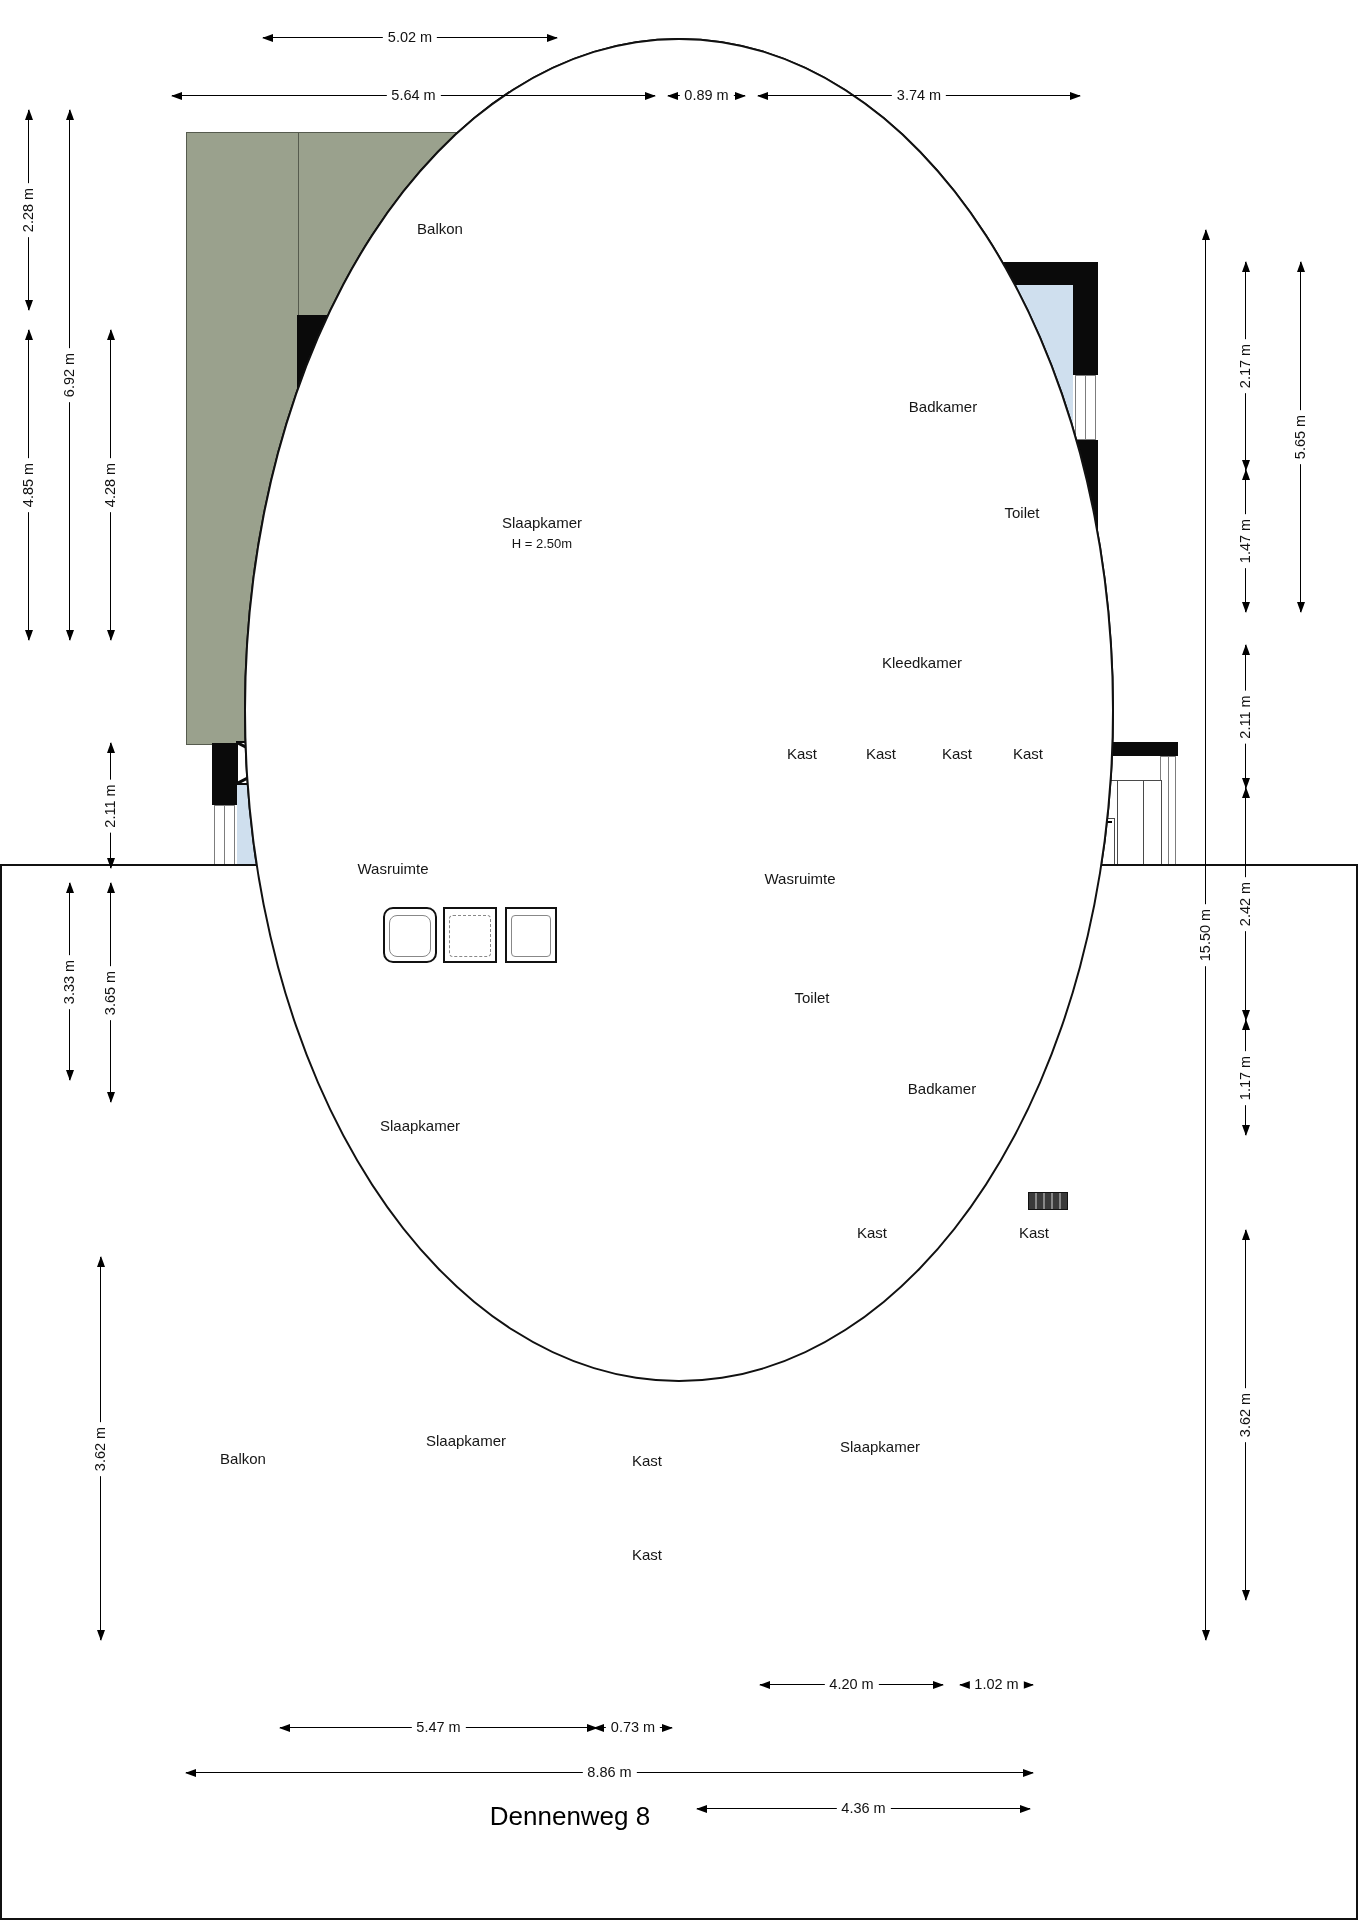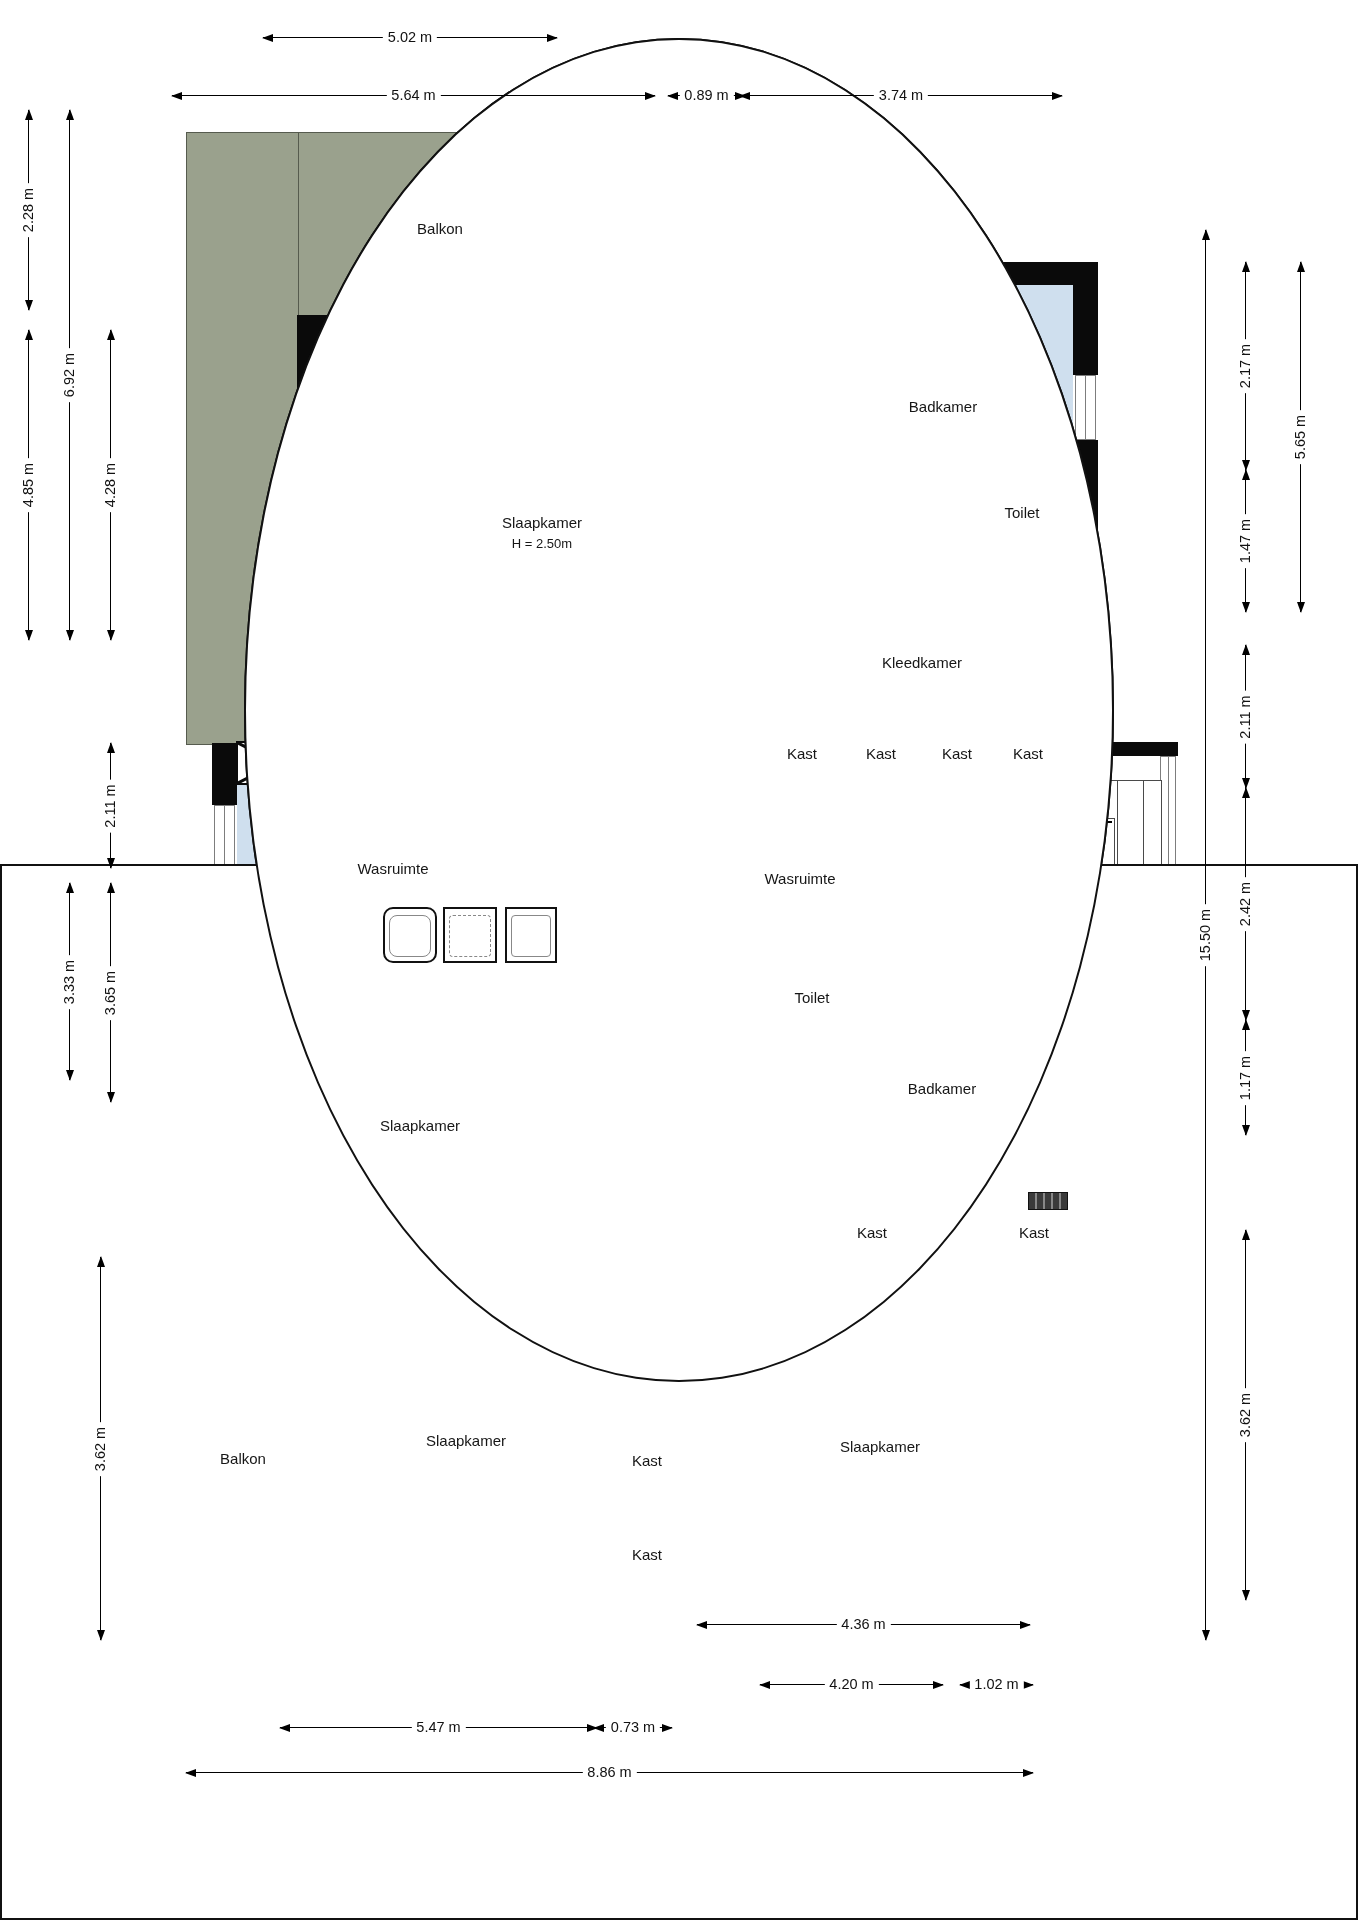--- a/index.html
+++ b/index.html
@@ -337,21 +337,21 @@
   <div class="dimh" style="left:172px;top:95px;width:483px">
       <span class="a1"></span>
       <span class="a2"></span>
       <span class="t">5.64 m</span>
     </div>
   <div class="dimh" style="left:668px;top:95px;width:77px">
       <span class="a1"></span>
       <span class="a2"></span>
       <span class="t">0.89 m</span>
     </div>
-  <div class="dimh" style="left:740px;top:95px;width:322px">
+  <div class="dimh" style="left:758px;top:95px;width:322px">
       <span class="a1"></span>
       <span class="a2"></span>
       <span class="t">3.74 m</span>
     </div>
 
   <div class="dimv" style="left:28px;top:110px;height:200px">
       <span class="a1"></span>
       <span class="a2"></span>
       <span class="t">2.28 m</span>
     </div>
@@ -445,27 +445,28 @@
   <div class="dimh" style="left:280px;top:1727px;width:317px">
       <span class="a1"></span>
       <span class="a2"></span>
       <span class="t">5.47 m</span>
     </div>
   <div class="dimh" style="left:594px;top:1727px;width:78px">
       <span class="a1"></span>
       <span class="a2"></span>
       <span class="t">0.73 m</span>
     </div>
-  <div class="dimh" style="left:697px;top:1624px;width:333px">
+  <div class="dimh" style="left:697px;top:1808px;width:333px">
       <span class="a1"></span>
       <span class="a2"></span>
       <span class="t">4.36 m</span>
     </div>
   <div class="dimh" style="left:186px;top:1772px;width:847px">
       <span class="a1"></span>
       <span class="a2"></span>
       <span class="t">8.86 m</span>
     </div>
 
   <div class="ttl" style="left:330px;top:1800px;width:480px">
+    <div>Dennenweg 8</div>
   </div>
 
 </div>
 
 </body></html>

